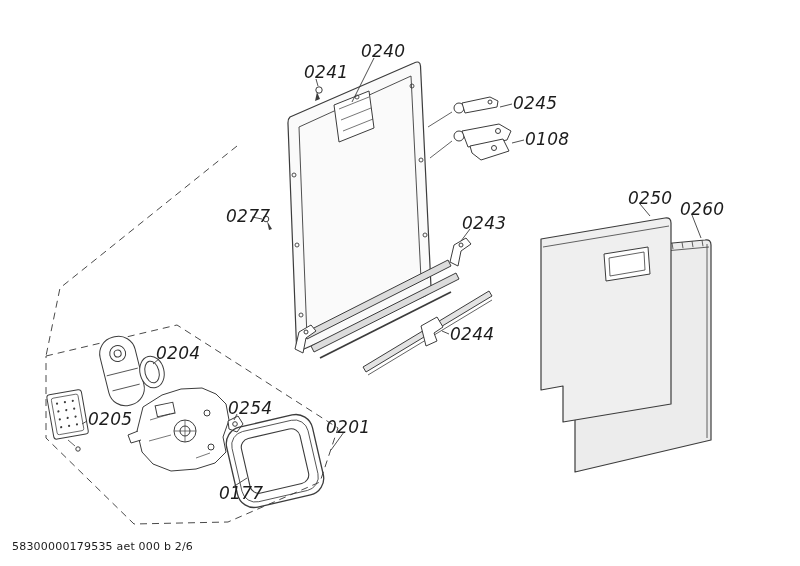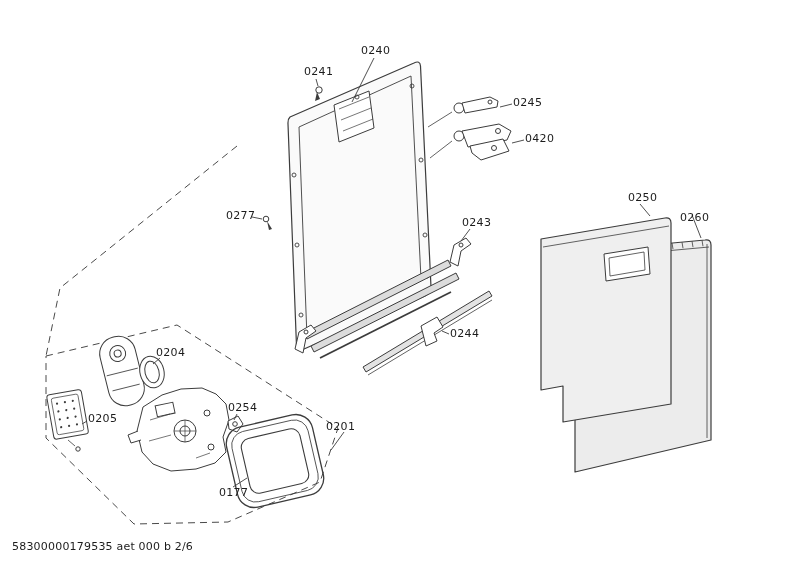--- a/index.html
+++ b/index.html
@@ -2,22 +2,22 @@
 <html><head>
 <meta charset="utf-8">
 <style>
   html,body{margin:0;padding:0;background:#fff;}
   .canvas{
     position:relative;width:800px;height:566px;background:#ffffff;overflow:hidden;
     font-family:"DejaVu Sans","Liberation Sans",sans-serif;
   }
   .art{position:absolute;left:0;top:0;}
   .part-label{
-    position:absolute;font-size:11px;color:#1c1c1c;letter-spacing:.3px;
-    white-space:nowrap;line-height:12px;
+    position:absolute;font-size:17px;color:#1c1c1c;letter-spacing:.3px;
+    white-space:nowrap;line-height:12px;font-style:italic;
   }
   .footer-code{
     position:absolute;left:12px;top:540px;font-size:11px;color:#1c1c1c;letter-spacing:.2px;
   }
 </style>
 </head>
 <body>
 
 <div class="canvas">
 
@@ -179,23 +179,23 @@
       <path d="M87,421 L82,424"></path>
     </g>
   </svg>
 
   <div class="part-label" style="left:361px;top:45px">0240</div>
   <div class="part-label" style="left:304px;top:66px">0241</div>
   <div class="part-label" style="left:226px;top:210px">0277</div>
   <div class="part-label" style="left:462px;top:217px">0243</div>
   <div class="part-label" style="left:450px;top:328px">0244</div>
   <div class="part-label" style="left:513px;top:97px">0245</div>
-  <div class="part-label" style="left:525px;top:133px">0420</div>
+  <div class="part-label" style="left:525px;top:133px">0108</div>
   <div class="part-label" style="left:628px;top:192px">0250</div>
-  <div class="part-label" style="left:680px;top:212px">0260</div>
+  <div class="part-label" style="left:680px;top:203px">0260</div>
   <div class="part-label" style="left:326px;top:421px">0201</div>
   <div class="part-label" style="left:219px;top:487px">0177</div>
   <div class="part-label" style="left:228px;top:402px">0254</div>
   <div class="part-label" style="left:156px;top:347px">0204</div>
   <div class="part-label" style="left:88px;top:413px">0205</div>
 
   <div class="footer-code">58300000179535 aet 000 b 2/6</div>
 </div>
 
 </body></html>

